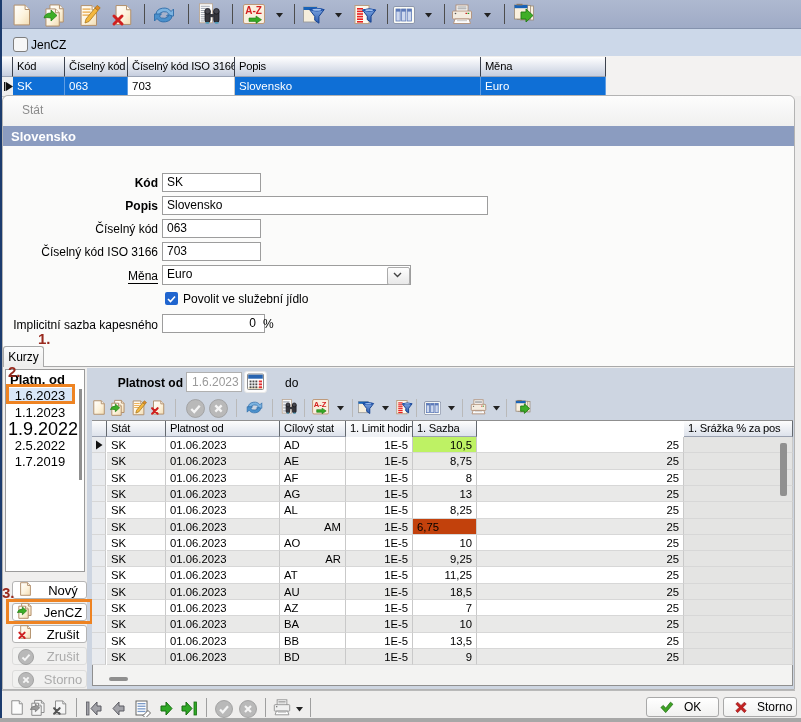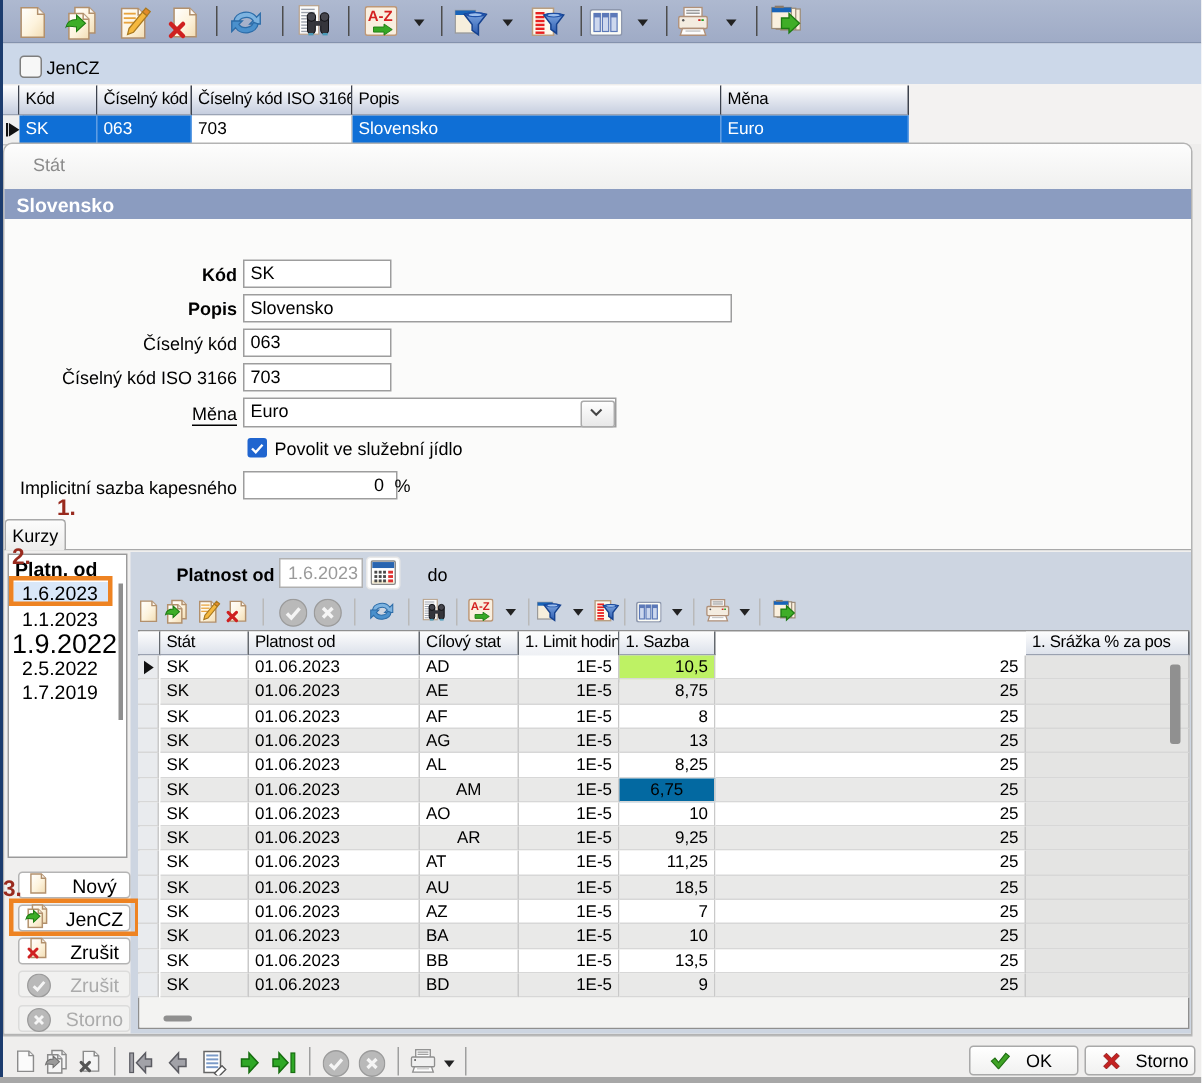--- a/index.html
+++ b/index.html
@@ -436,37 +436,37 @@
 <div class="a cell" style="left:107px;top:502px;width:59px;height:17px;background:#ffffff;text-align:left;line-height:17px;box-sizing:border-box">SK</div>
 <div class="a cell" style="left:166px;top:502px;width:114px;height:17px;background:#ffffff;text-align:left;line-height:17px;box-sizing:border-box">01.06.2023</div>
 <div class="a cell" style="left:280px;top:502px;width:66px;height:17px;background:#ffffff;text-align:left;line-height:17px;box-sizing:border-box">AL</div>
 <div class="a cell" style="left:346px;top:502px;width:67px;height:17px;background:#ffffff;text-align:right;line-height:17px;box-sizing:border-box">1E-5</div>
 <div class="a cell" style="left:413px;top:502px;width:64px;height:17px;background:#ffffff;text-align:right;line-height:17px;box-sizing:border-box">8,25</div>
 <div class="a cell" style="left:477px;top:502px;width:207px;height:17px;background:#ffffff;text-align:right;line-height:17px;box-sizing:border-box">25</div>
 <div class="a cell" style="left:684px;top:502px;width:109px;height:17px;background:#e4e4e3;text-align:left;line-height:17px;box-sizing:border-box"></div>
 <div class="a" style="left:92px;top:519px;width:14px;height:16px;background:#e9ebee;border-right:1px solid #c9c9c9;border-bottom:1px solid #d7d7d7;box-sizing:border-box"></div>
 <div class="a cell" style="left:107px;top:519px;width:59px;height:16px;background:#e9e9e8;text-align:left;line-height:16px;box-sizing:border-box">SK</div>
 <div class="a cell" style="left:166px;top:519px;width:114px;height:16px;background:#e9e9e8;text-align:left;line-height:16px;box-sizing:border-box">01.06.2023</div>
-<div class="a cell" style="left:280px;top:519px;width:66px;height:16px;background:#e9e9e8;text-align:center;line-height:16px;box-sizing:border-box">AM</div>
+<div class="a cell" style="left:280px;top:519px;width:66px;height:16px;background:#e9e9e8;text-align:right;line-height:16px;box-sizing:border-box">AM</div>
 <div class="a cell" style="left:346px;top:519px;width:67px;height:16px;background:#e9e9e8;text-align:right;line-height:16px;box-sizing:border-box">1E-5</div>
-<div class="a cell" style="left:413px;top:519px;width:64px;height:16px;background:#0369a1;text-align:center;line-height:16px;box-sizing:border-box">6,75</div>
+<div class="a cell" style="left:413px;top:519px;width:64px;height:16px;background:#c2410c;text-align:left;line-height:16px;box-sizing:border-box">6,75</div>
 <div class="a cell" style="left:477px;top:519px;width:207px;height:16px;background:#e9e9e8;text-align:right;line-height:16px;box-sizing:border-box">25</div>
 <div class="a cell" style="left:684px;top:519px;width:109px;height:16px;background:#e4e4e3;text-align:left;line-height:16px;box-sizing:border-box"></div>
 <div class="a" style="left:92px;top:535px;width:14px;height:16px;background:#e9ebee;border-right:1px solid #c9c9c9;border-bottom:1px solid #d7d7d7;box-sizing:border-box"></div>
 <div class="a cell" style="left:107px;top:535px;width:59px;height:16px;background:#ffffff;text-align:left;line-height:16px;box-sizing:border-box">SK</div>
 <div class="a cell" style="left:166px;top:535px;width:114px;height:16px;background:#ffffff;text-align:left;line-height:16px;box-sizing:border-box">01.06.2023</div>
 <div class="a cell" style="left:280px;top:535px;width:66px;height:16px;background:#ffffff;text-align:left;line-height:16px;box-sizing:border-box">AO</div>
 <div class="a cell" style="left:346px;top:535px;width:67px;height:16px;background:#ffffff;text-align:right;line-height:16px;box-sizing:border-box">1E-5</div>
 <div class="a cell" style="left:413px;top:535px;width:64px;height:16px;background:#ffffff;text-align:right;line-height:16px;box-sizing:border-box">10</div>
 <div class="a cell" style="left:477px;top:535px;width:207px;height:16px;background:#ffffff;text-align:right;line-height:16px;box-sizing:border-box">25</div>
 <div class="a cell" style="left:684px;top:535px;width:109px;height:16px;background:#e4e4e3;text-align:left;line-height:16px;box-sizing:border-box"></div>
 <div class="a" style="left:92px;top:551px;width:14px;height:16px;background:#e9ebee;border-right:1px solid #c9c9c9;border-bottom:1px solid #d7d7d7;box-sizing:border-box"></div>
 <div class="a cell" style="left:107px;top:551px;width:59px;height:16px;background:#e9e9e8;text-align:left;line-height:16px;box-sizing:border-box">SK</div>
 <div class="a cell" style="left:166px;top:551px;width:114px;height:16px;background:#e9e9e8;text-align:left;line-height:16px;box-sizing:border-box">01.06.2023</div>
-<div class="a cell" style="left:280px;top:551px;width:66px;height:16px;background:#e9e9e8;text-align:center;line-height:16px;box-sizing:border-box">AR</div>
+<div class="a cell" style="left:280px;top:551px;width:66px;height:16px;background:#e9e9e8;text-align:right;line-height:16px;box-sizing:border-box">AR</div>
 <div class="a cell" style="left:346px;top:551px;width:67px;height:16px;background:#e9e9e8;text-align:right;line-height:16px;box-sizing:border-box">1E-5</div>
 <div class="a cell" style="left:413px;top:551px;width:64px;height:16px;background:#e9e9e8;text-align:right;line-height:16px;box-sizing:border-box">9,25</div>
 <div class="a cell" style="left:477px;top:551px;width:207px;height:16px;background:#e9e9e8;text-align:right;line-height:16px;box-sizing:border-box">25</div>
 <div class="a cell" style="left:684px;top:551px;width:109px;height:16px;background:#e4e4e3;text-align:left;line-height:16px;box-sizing:border-box"></div>
 <div class="a" style="left:92px;top:567px;width:14px;height:17px;background:#e9ebee;border-right:1px solid #c9c9c9;border-bottom:1px solid #d7d7d7;box-sizing:border-box"></div>
 <div class="a cell" style="left:107px;top:567px;width:59px;height:17px;background:#ffffff;text-align:left;line-height:17px;box-sizing:border-box">SK</div>
 <div class="a cell" style="left:166px;top:567px;width:114px;height:17px;background:#ffffff;text-align:left;line-height:17px;box-sizing:border-box">01.06.2023</div>
 <div class="a cell" style="left:280px;top:567px;width:66px;height:17px;background:#ffffff;text-align:left;line-height:17px;box-sizing:border-box">AT</div>
 <div class="a cell" style="left:346px;top:567px;width:67px;height:17px;background:#ffffff;text-align:right;line-height:17px;box-sizing:border-box">1E-5</div>
 <div class="a cell" style="left:413px;top:567px;width:64px;height:17px;background:#ffffff;text-align:right;line-height:17px;box-sizing:border-box">11,25</div>

